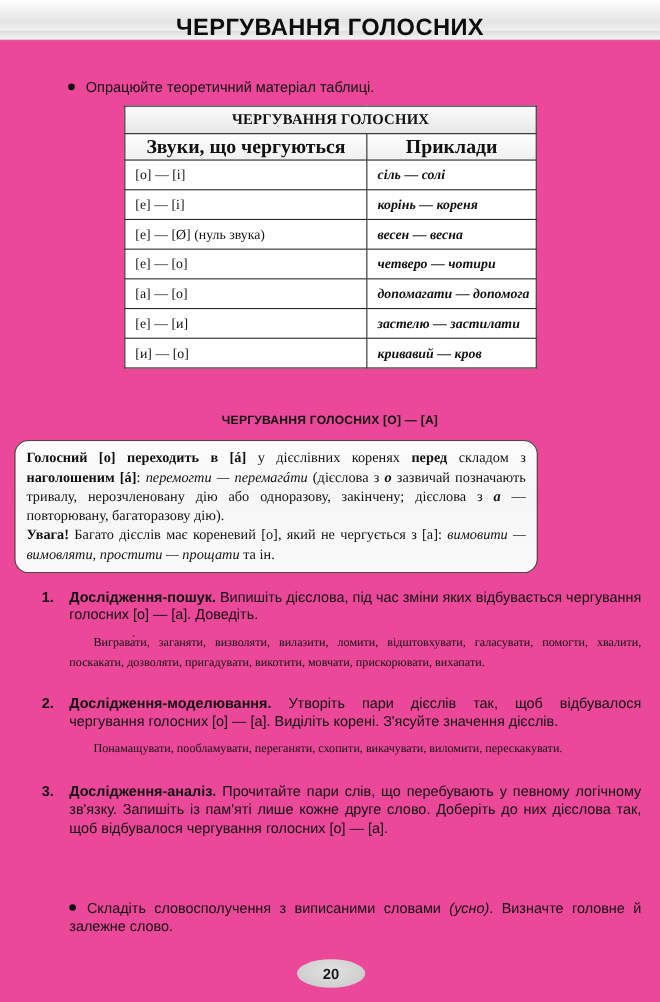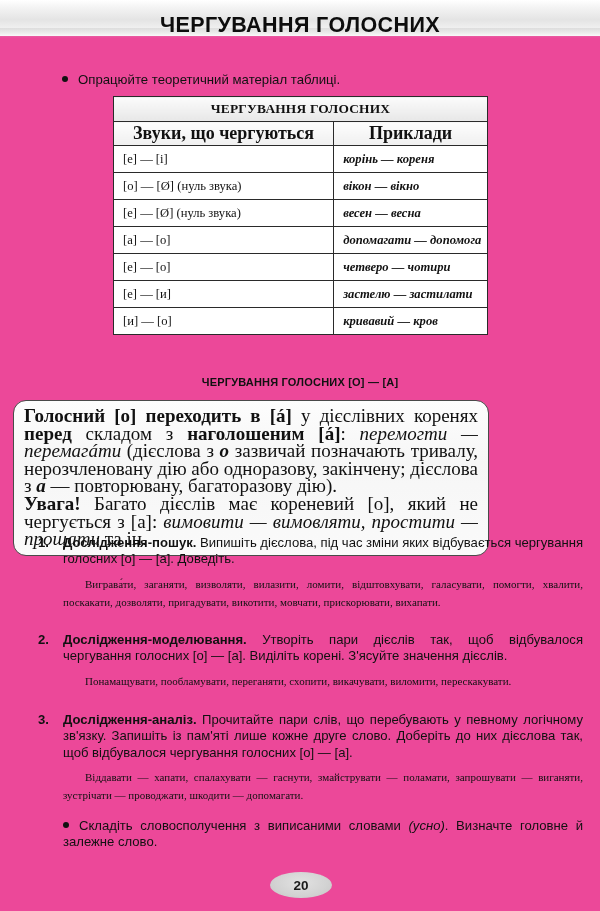--- a/index.html
+++ b/index.html
@@ -126,21 +126,21 @@
     position: absolute;
     left: 13px; top: 400px;
     width: 476px;
     min-height: 112px;
     border: 1.6px solid #4a4a4a;
     border-radius: 13px;
     background: linear-gradient(to bottom, #fdfdfd 0%, #f6f6f6 40%, #fafafa 100%);
     box-sizing: border-box;
     padding: 6px 10px 7px 10px;
     font-family: "Liberation Serif", serif;
-    font-size: 19px;
+    font-size: 13px;
     line-height: 17.6px;
     text-align: justify;
   }
   .theory-box p { margin: 0; }
   .theory-box b { font-weight: bold; }
   .theory-box i { font-style: italic; }
   .theory-box .bi { font-style: italic; font-weight: bold; }
 
   
   .exercise {
@@ -220,38 +220,38 @@
       <tr>
         <th class="tbl-title" colspan="2">ЧЕРГУВАННЯ ГОЛОСНИХ</th>
       </tr>
       <tr>
         <th class="col-head c1">Звуки, що чергуються</th>
         <th class="col-head c2">Приклади</th>
       </tr>
     </thead>
     <tbody>
       <tr>
+        <td class="cell-sounds">[о] — [і]</td>
+        <td class="cell-example">сіль — солі</td>
+      </tr>
+      <tr>
         <td class="cell-sounds">[е] — [і]</td>
         <td class="cell-example">корінь — кореня</td>
       </tr>
       <tr>
-        <td class="cell-sounds">[о] — [Ø] (нуль звука)</td>
-        <td class="cell-example">вікон — вікно</td>
-      </tr>
-      <tr>
         <td class="cell-sounds">[е] — [Ø] (нуль звука)</td>
         <td class="cell-example">весен — весна</td>
       </tr>
       <tr>
+        <td class="cell-sounds">[е] — [о]</td>
+        <td class="cell-example">четверо — чотири</td>
+      </tr>
+      <tr>
         <td class="cell-sounds">[а] — [о]</td>
         <td class="cell-example">допомагати — допомога</td>
-      </tr>
-      <tr>
-        <td class="cell-sounds">[е] — [о]</td>
-        <td class="cell-example">четверо — чотири</td>
       </tr>
       <tr>
         <td class="cell-sounds">[е] — [и]</td>
         <td class="cell-example">застелю — застилати</td>
       </tr>
       <tr>
         <td class="cell-sounds">[и] — [о]</td>
         <td class="cell-example">кривавий — кров</td>
       </tr>
     </tbody>
@@ -275,21 +275,20 @@
     <div class="ex-head">
       <span class="ex-num">2.</span><span class="ex-name">Дослідження-моделювання.</span><span> Утворіть пари дієслів так, щоб відбувалося чергування голосних [о] — [а]. Виділіть корені. З'ясуйте значення дієслів.</span>
     </div>
     <div class="ex-words">Понамащувати, пообламувати, переганяти, схопити, викачувати, виломити, перескакувати.</div>
   </div>
 
   <div class="exercise" id="ex3">
     <div class="ex-head">
       <span class="ex-num">3.</span><span class="ex-name">Дослідження-аналіз.</span><span> Прочитайте пари слів, що перебувають у певному логічному зв'язку. Запишіть із пам'яті лише кожне друге слово. Доберіть до них дієслова так, щоб відбувалося чергування голосних [о] — [а].</span>
     </div>
-    <div class="ex-words">Віддавати — хапати, спалахувати — гаснути, змайструвати — поламати, запрошувати — виганяти, зустрічати — проводжати, шкодити — допомагати.</div>
   </div>
 
   <div class="final-bullet">
     <span class="bullet-dot"></span><span class="fb-text">Складіть словосполучення з виписаними словами </span><i>(усно)</i><span class="fb-text">. Визначте головне й залежне слово.</span>
   </div>
 
   <div class="page-number">20</div>
 
 </div>
 

